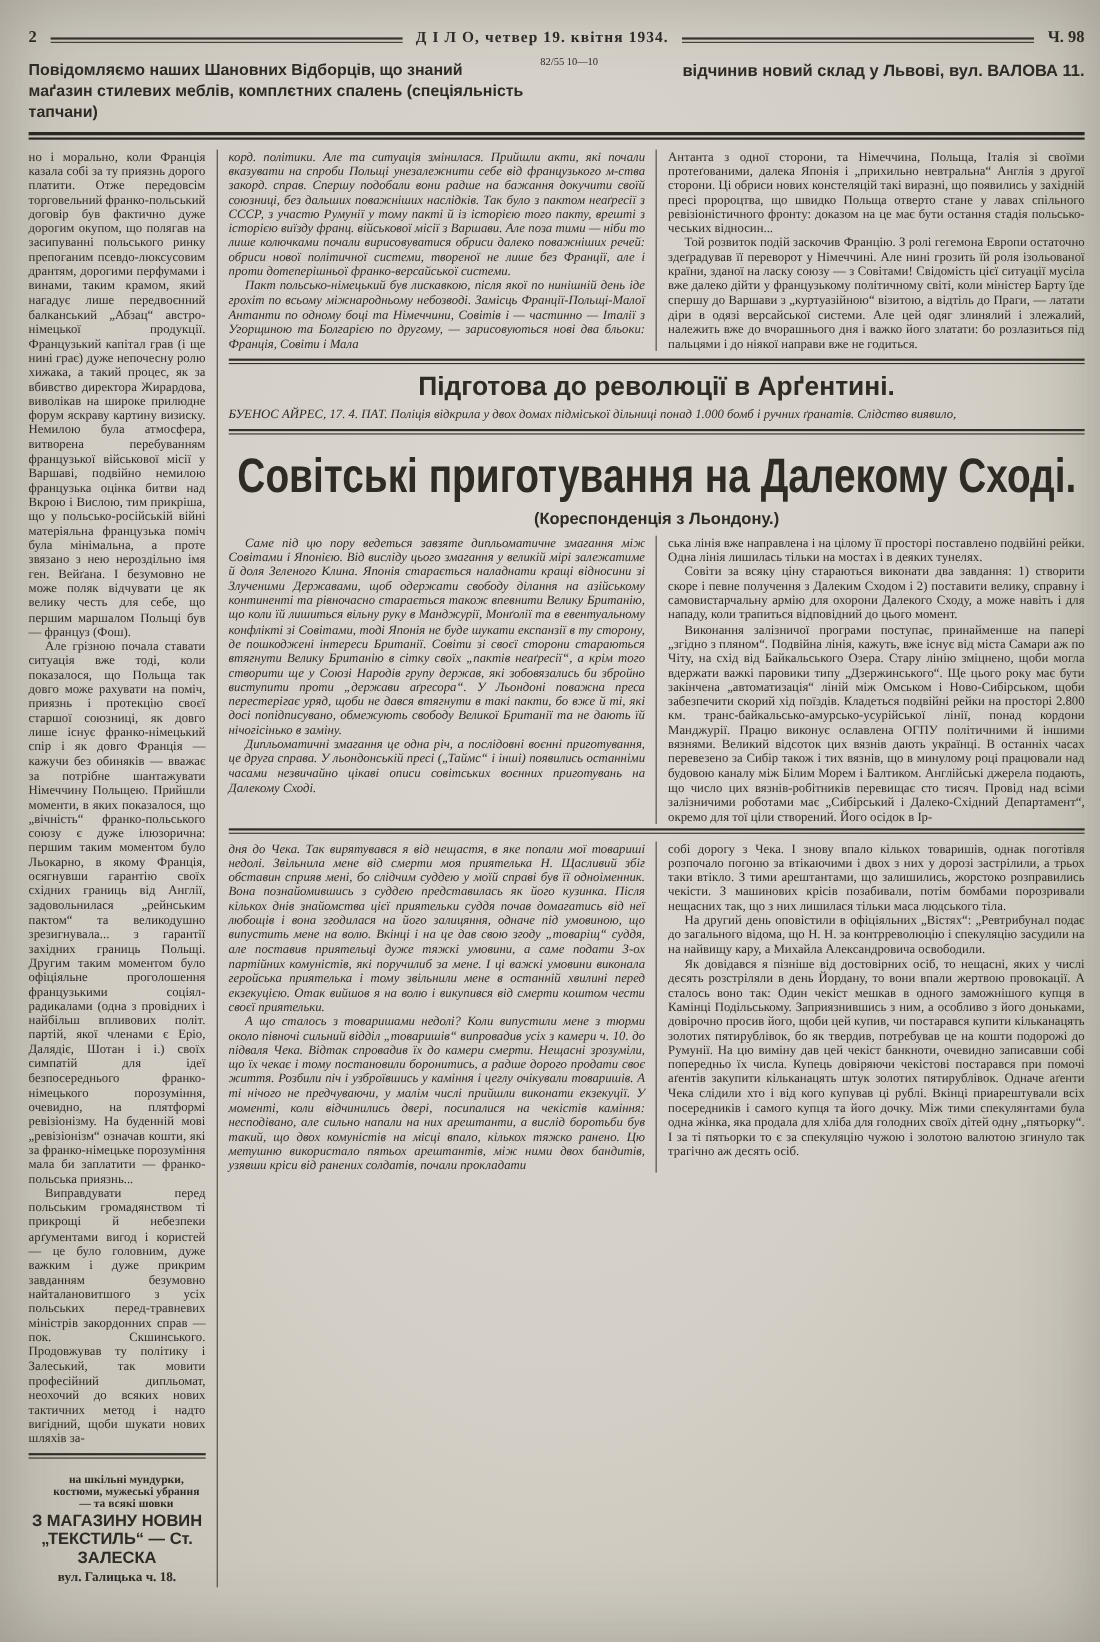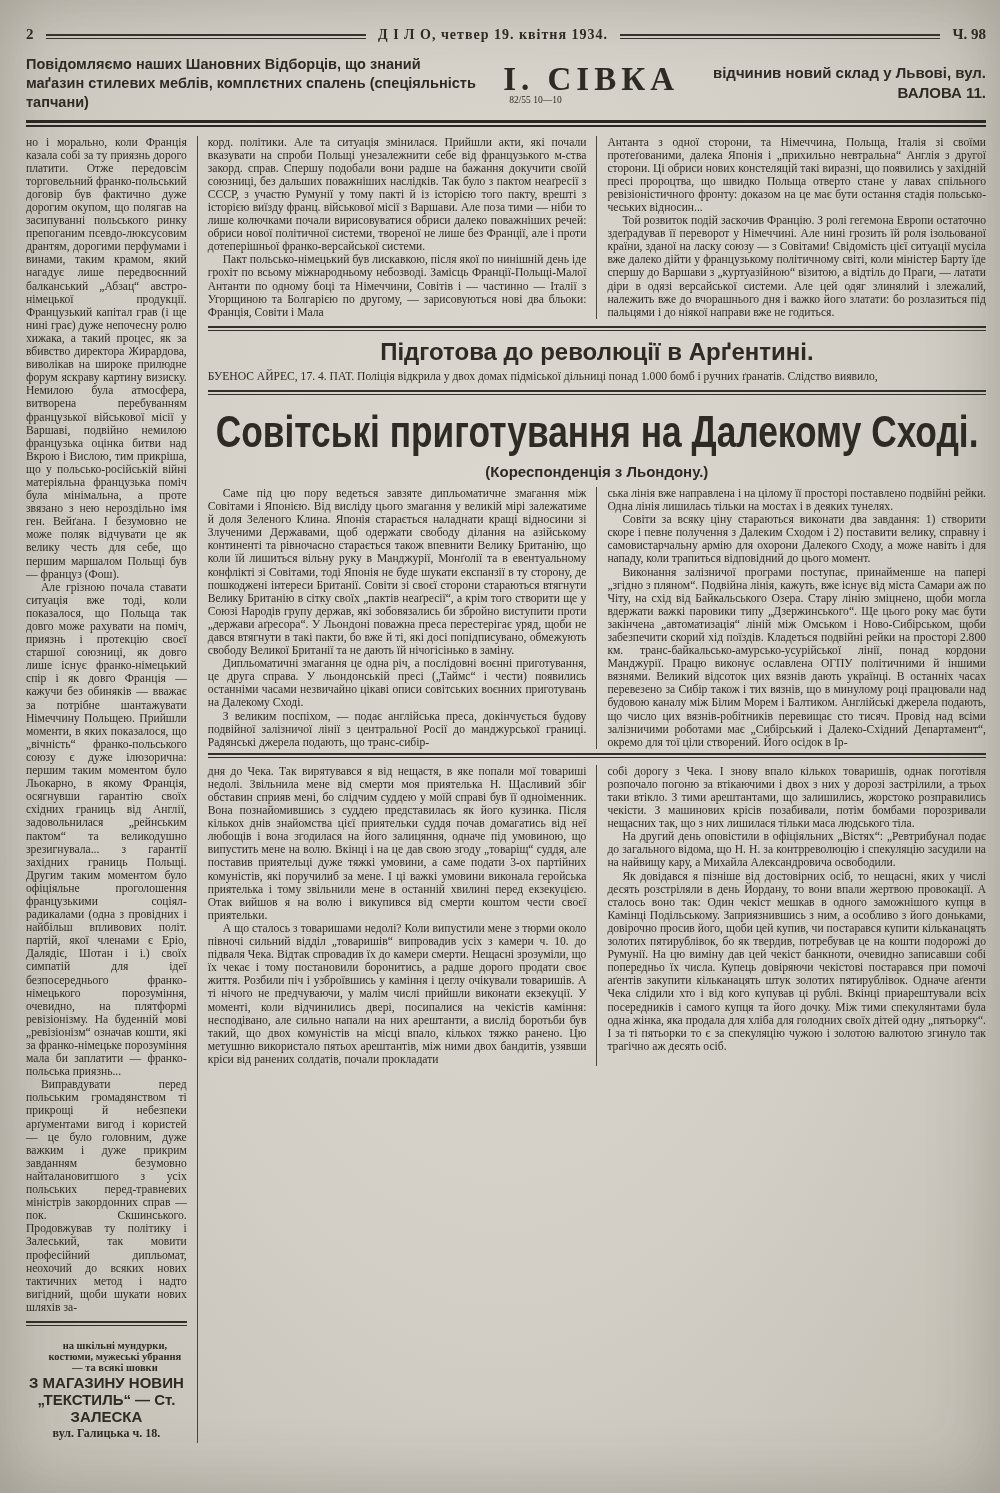--- a/index.html
+++ b/index.html
@@ -14,37 +14,37 @@
     width:1000px; height:1493px;
     padding:26px 14px 6px 26px;
     background: radial-gradient(ellipse at 50% 38%, #dcd8cf 0%, #d3cfc6 55%, #c2beb4 100%);
     box-shadow: inset 0 0 70px rgba(60,54,42,.28);
   }
   
   .pagehead { display:flex; align-items:center; gap:12px; font-weight:bold; font-size:15px; }
   .ph-rule { flex:1; height:5px; border-top:2px solid #37332c; border-bottom:1px solid #37332c; margin-top:3px; }
   .ph-center { font-size:14px; letter-spacing:1px; }
   
-  .top-ad { display:flex; align-items:center; margin-top:12px; gap:26px; }
+  .top-ad { display:flex; margin-top:12px; gap:8px; }
   .ad-left { width:47%; font-family:"Liberation Sans", sans-serif; font-weight:bold; font-size:14.5px; line-height:1.3; }
   .ad-brand { text-align:center; }
   .brand-name { font-size:33px; font-weight:bold; letter-spacing:5px; white-space:nowrap; }
   .brand-code { font-size:9.5px; text-align:left; margin-left:6px; margin-top:-3px; }
   .ad-right { flex:1; text-align:right; font-family:"Liberation Sans", sans-serif; font-weight:bold; font-size:15px; line-height:1.35; }
   .rule-heavy { height:7px; border-top:3px solid #2b2722; border-bottom:2px solid #2b2722; margin-top:8px; }
   .rule2 { height:5px; border-top:2px solid #322e28; border-bottom:1px solid #322e28; margin:7px 0; }
   
   .maincols { display:flex; margin-top:9px; }
   .col-left { width:322px; padding-right:10px; }
   .col-rest { flex:1; border-left:1px solid #4a453c; padding-left:10px; }
   p.body { font-size:11.6px; line-height:13.1px; text-align:justify; text-indent:15px; }
   p.noindent { text-indent:0; }
   .two-col { display:flex; }
   .two-col > div { flex:1; min-width:0; }
-  .two-col > div:first-child { padding-right:10px; }
+  .two-col > div:first-child { padding-right:10px;font-style:italic; }
   .two-col > div + div { border-left:1px solid #4a453c; padding-left:10px; }
   
   .wool { text-align:center; padding:4px 0 2px; }
   .wool-l1 { font-family:"Liberation Sans", sans-serif; font-weight:bold; font-size:15px; letter-spacing:1px; }
   .wool-l2 { font-weight:bold; font-size:10.5px; margin-top:3px;margin-left:17px; }
   .wool-l3 { font-family:"Liberation Sans", sans-serif; font-weight:bold; font-size:15px; margin-top:1px; }
   .wool-l4 { font-weight:bold; font-size:12px; margin-top:1px; }
   
   .arg-head { font-family:"Liberation Sans", sans-serif; font-weight:bold; font-size:24px; text-align:center; margin:5px 0 4px; }
   .o-divider { text-align:center; font-weight:bold; font-size:12px; letter-spacing:2px; margin-top:4px; }
@@ -62,21 +62,20 @@
     <span>2</span>
     <span class="ph-rule"></span>
     <span class="ph-center">Д І Л О, четвер 19. квітня 1934.</span>
     <span class="ph-rule"></span>
     <span>Ч. 98</span>
   </div>
 
   <div class="top-ad">
     <div class="ad-left">Повідомляємо наших Шановних Відборців, що знаний маґазин стилевих меблів, комплєтних спалень (спеціяльність тапчани)</div>
     <div class="ad-brand">
-      <div class="brand-name">І. СІВКА</div>
       <div class="brand-code">82/55 10—10</div>
     </div>
     <div class="ad-right">відчинив новий склад у Львові, вул. ВАЛОВА 11.</div>
   </div>
 
   <div class="rule-heavy"></div>
 
   <div class="maincols">
 
     <section class="col-left">
@@ -118,22 +117,21 @@
       </div>
 
       <div class="rule2"></div>
 
       <div>
         <div class="sov-head">Совітські приготування на Далекому Сході.</div>
         <div class="sov-sub">(Кореспонденція з Льондону.)</div>
         <div class="two-col">
           <div>
             <p class="body">Саме під цю пору ведеться завзяте дипльоматичне змагання між Совітами і Японією. Від висліду цього змагання у великій мірі залежатиме й доля Зеленого Клина. Японія старається наладнати кращі відносини зі Злученими Державами, щоб одержати свободу ділання на азійському континенті та рівночасно старається також впевнити Велику Британію, що коли їй лишиться вільну руку в Манджурії, Монґолії та в евентуальному конфлікті зі Совітами, тоді Японія не буде шукати експанзії в ту сторону, де пошкоджені інтереси Британії. Совіти зі своєї сторони стараються втягнути Велику Британію в сітку своїх „пактів неаґресії“, а крім того створити ще у Союзі Народів групу держав, які зобовязались би збройно виступити проти „держави аґресора“. У Льондоні поважна преса перестерігає уряд, щоби не дався втягнути в такі пакти, бо вже й ті, які досі попідписувано, обмежують свободу Великої Британії та не дають їй нічогісінько в заміну.</p>
-            <p class="body">Дипльоматичні змагання це одна річ, а послідовні воєнні приготування, це друга справа. У льондонській пресі („Таймс“ і чести) появились останніми часами незвичайно цікаві описи совітських воєнних приготувань на Далекому Сході.</p>
-            <p class="body">З великим поспіхом, — подає англійська преса, докінчується будову подвійної залізничої лінії з центральної Росії до манджурської границі. Радянські джерела подають, що транс-сибір-</p>
+            <p class="body">Дипльоматичні змагання це одна річ, а послідовні воєнні приготування, це друга справа. У льондонській пресі („Таймс“ і інші) появились останніми часами незвичайно цікаві описи совітських воєнних приготувань на Далекому Сході.</p>
           </div>
           <div>
             <p class="body noindent">ська лінія вже направлена і на цілому її просторі поставлено подвійні рейки. Одна лінія лишилась тільки на мостах і в деяких тунелях.</p>
             <p class="body">Совіти за всяку ціну стараються виконати два завдання: 1) створити скоре і певне получення з Далеким Сходом і 2) поставити велику, справну і самовистарчальну армію для охорони Далекого Сходу, а може навіть і для нападу, коли трапиться відповідний до цього момент.</p>
             <p class="body">Виконання залізничої програми поступає, принайменше на папері „згідно з пляном“. Подвійна лінія, кажуть, вже існує від міста Самари аж по Чіту, на схід від Байкальського Озера. Стару лінію зміцнено, щоби могла вдержати важкі паровики типу „Дзержинського“. Ще цього року має бути закінчена „автоматизація“ ліній між Омськом і Ново-Сибірськом, щоби забезпечити скорий хід поїздів. Кладеться подвійні рейки на просторі 2.800 км. транс-байкальсько-амурсько-усурійської лінії, понад кордони Манджурії. Працю виконує ославлена ОГПУ політичними й іншими вязнями. Великий відсоток цих вязнів дають українці. В останніх часах перевезено за Сибір також і тих вязнів, що в минулому році працювали над будовою каналу між Білим Морем і Балтиком. Англійські джерела подають, що число цих вязнів-робітників перевищає сто тисяч. Провід над всіми залізничими роботами має „Сибірський і Далеко-Східний Департамент“, окремо для тої ціли створений. Його осідок в Ір-</p>
           </div>
         </div>
       </div>
 
       <div class="rule2 mt4"></div>

